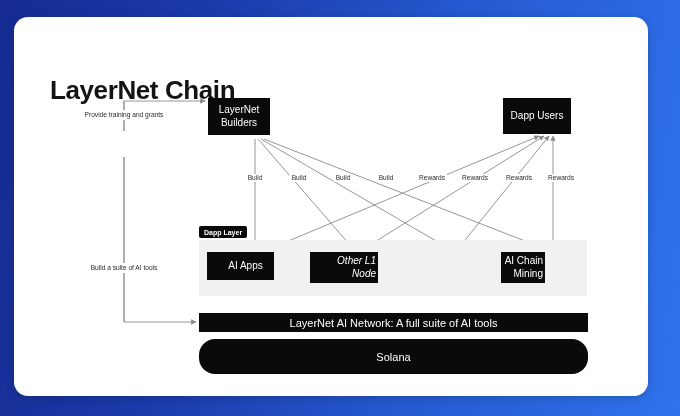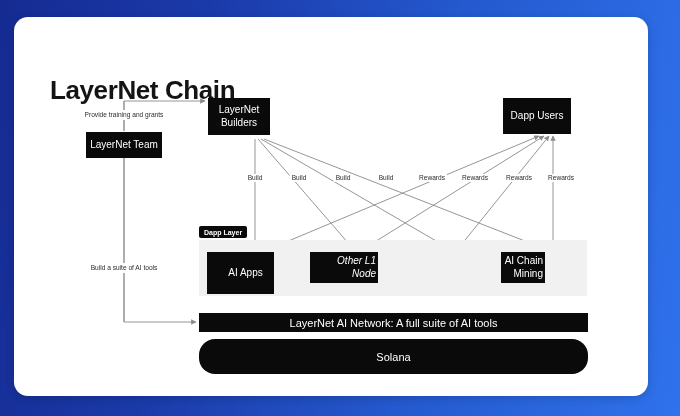--- a/index.html
+++ b/index.html
@@ -152,27 +152,26 @@
         </g>
       </svg>
 
       <div class="node multiline" style="left:194px; top:81px; width:62px; height:37px;">
         <span>LayerNet</span>
         <span>Builders</span>
       </div>
 
       <div class="node" style="left:489px; top:81px; width:68px; height:36px;">Dapp Users</div>
 
-      <div class="node" style="left:72px; top:115px; width:76px; height:26px;">LayerNet Team</div>
 
       <div id="dapp-layer-panel" style="left:185px; top:223px; width:388px; height:56px;"></div>
 
       <div id="dapp-layer-badge" style="left:185px; top:209px;">Dapp Layer</div>
 
-      <div class="node" style="left:193px; top:235px; width:67px; height:42px;padding-left:12px;">AI Apps</div>
+      <div class="node" style="left:193px; top:235px; width:67px; height:28px;padding-left:12px;">AI Apps</div>
 
       <div class="node" style="left:296px; top:235px; width:68px; height:31px;font-style:italic;">Other L1 Node</div>
 
 
       <div class="node" style="left:487px; top:235px; width:44px; height:31px;">AI Chain Mining</div>
 
       <div class="bar" style="left:185px; top:296px; width:389px; height:19px;">LayerNet AI Network: A full suite of AI tools</div>
 
       <div class="bar" style="left:185px; top:322px; width:389px; height:35px;border-radius:16px;">Solana</div>
 

